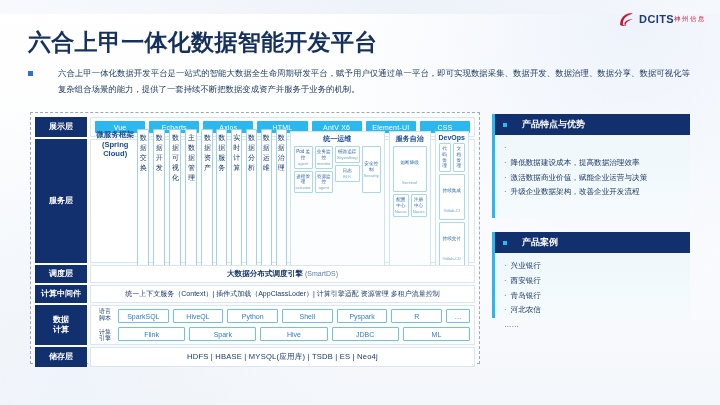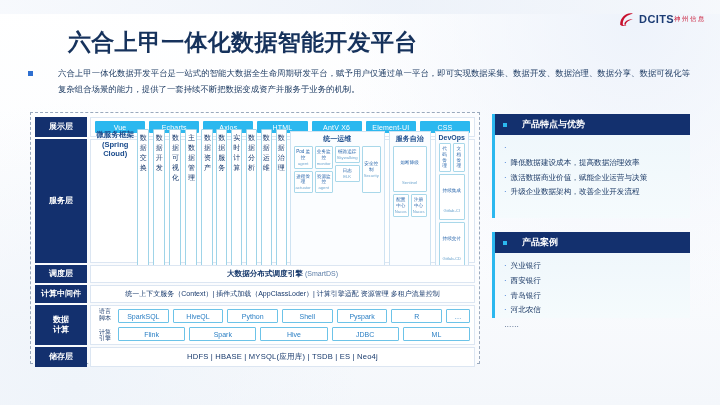--- a/index.html
+++ b/index.html
@@ -20,21 +20,21 @@
 
   
   .logo{position:absolute;right:14px;top:11px;display:flex;align-items:center;gap:4px;}
   .logo-mark{width:17px;height:17px;position:relative;}
   .logo-txt{display:flex;flex-direction:row;line-height:1;}
   .logo-en{font-size:11px;font-weight:bold;color:#1b3c74;letter-spacing:.4px;}
   .logo-cn{font-size:6.4px;color:#c8102e;letter-spacing:1.6px;margin-top:1.5px;}
 
   
   .title{position:absolute;left:28px;top:27px;font-size:23px;font-weight:bold;
-    color:#16325c;letter-spacing:.3px;margin-left:40px;}
+    color:#16325c;letter-spacing:.3px;}
   .desc-wrap{position:absolute;left:28px;top:66px;width:662px;display:flex;gap:6px;}
   .desc-bullet{width:5px;height:5px;background:#2e6fd0;margin-top:5px;flex:0 0 auto;}
   .desc{font-size:8.4px;line-height:1.85;color:#1f3c63;text-align:justify;margin-left:19px;}
 
   
   .frame{position:absolute;left:30px;top:112px;width:450px;height:252px;
     border:1px dashed #9aa9bd;background:rgba(255,255,255,.55);
     box-sizing:border-box;padding:4px;}
   .grid{display:flex;flex-direction:column;gap:2px;height:100%;}
   .row{display:flex;gap:3px;}

